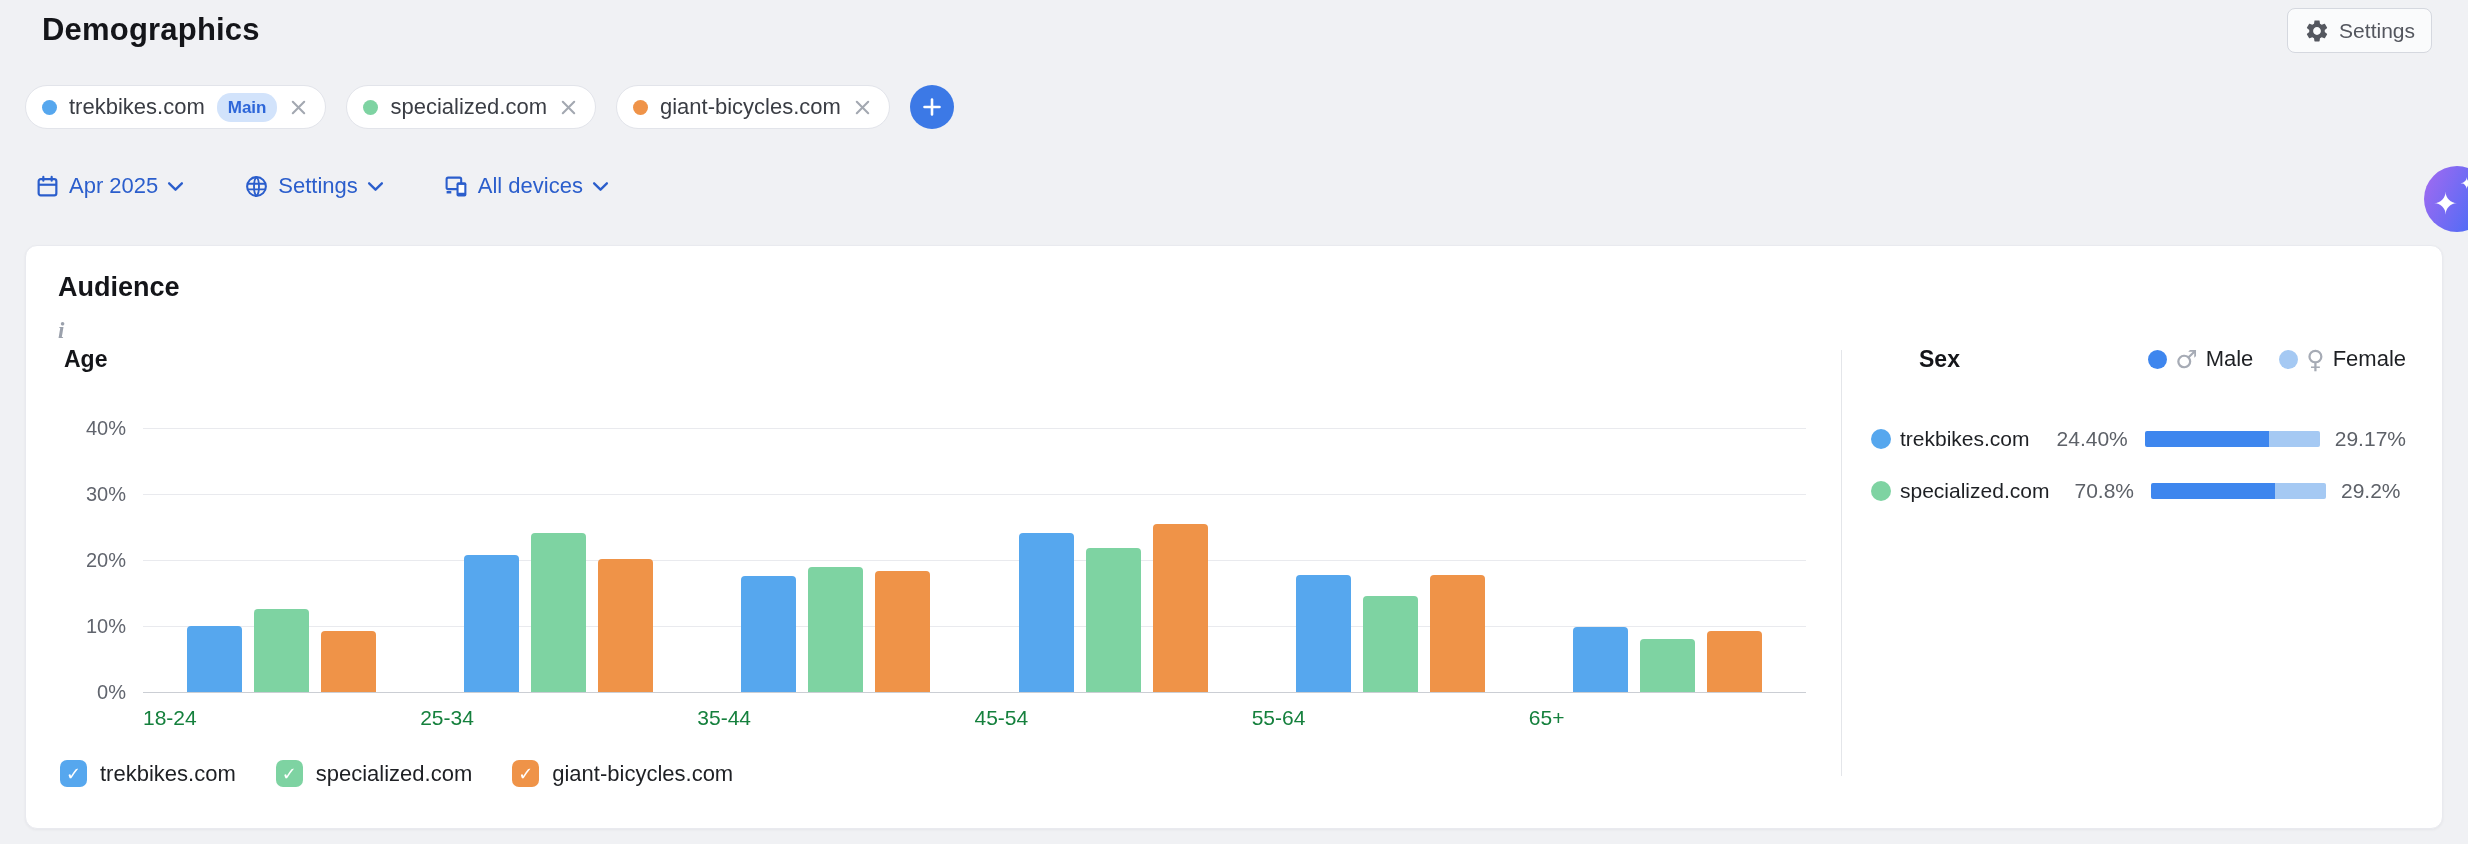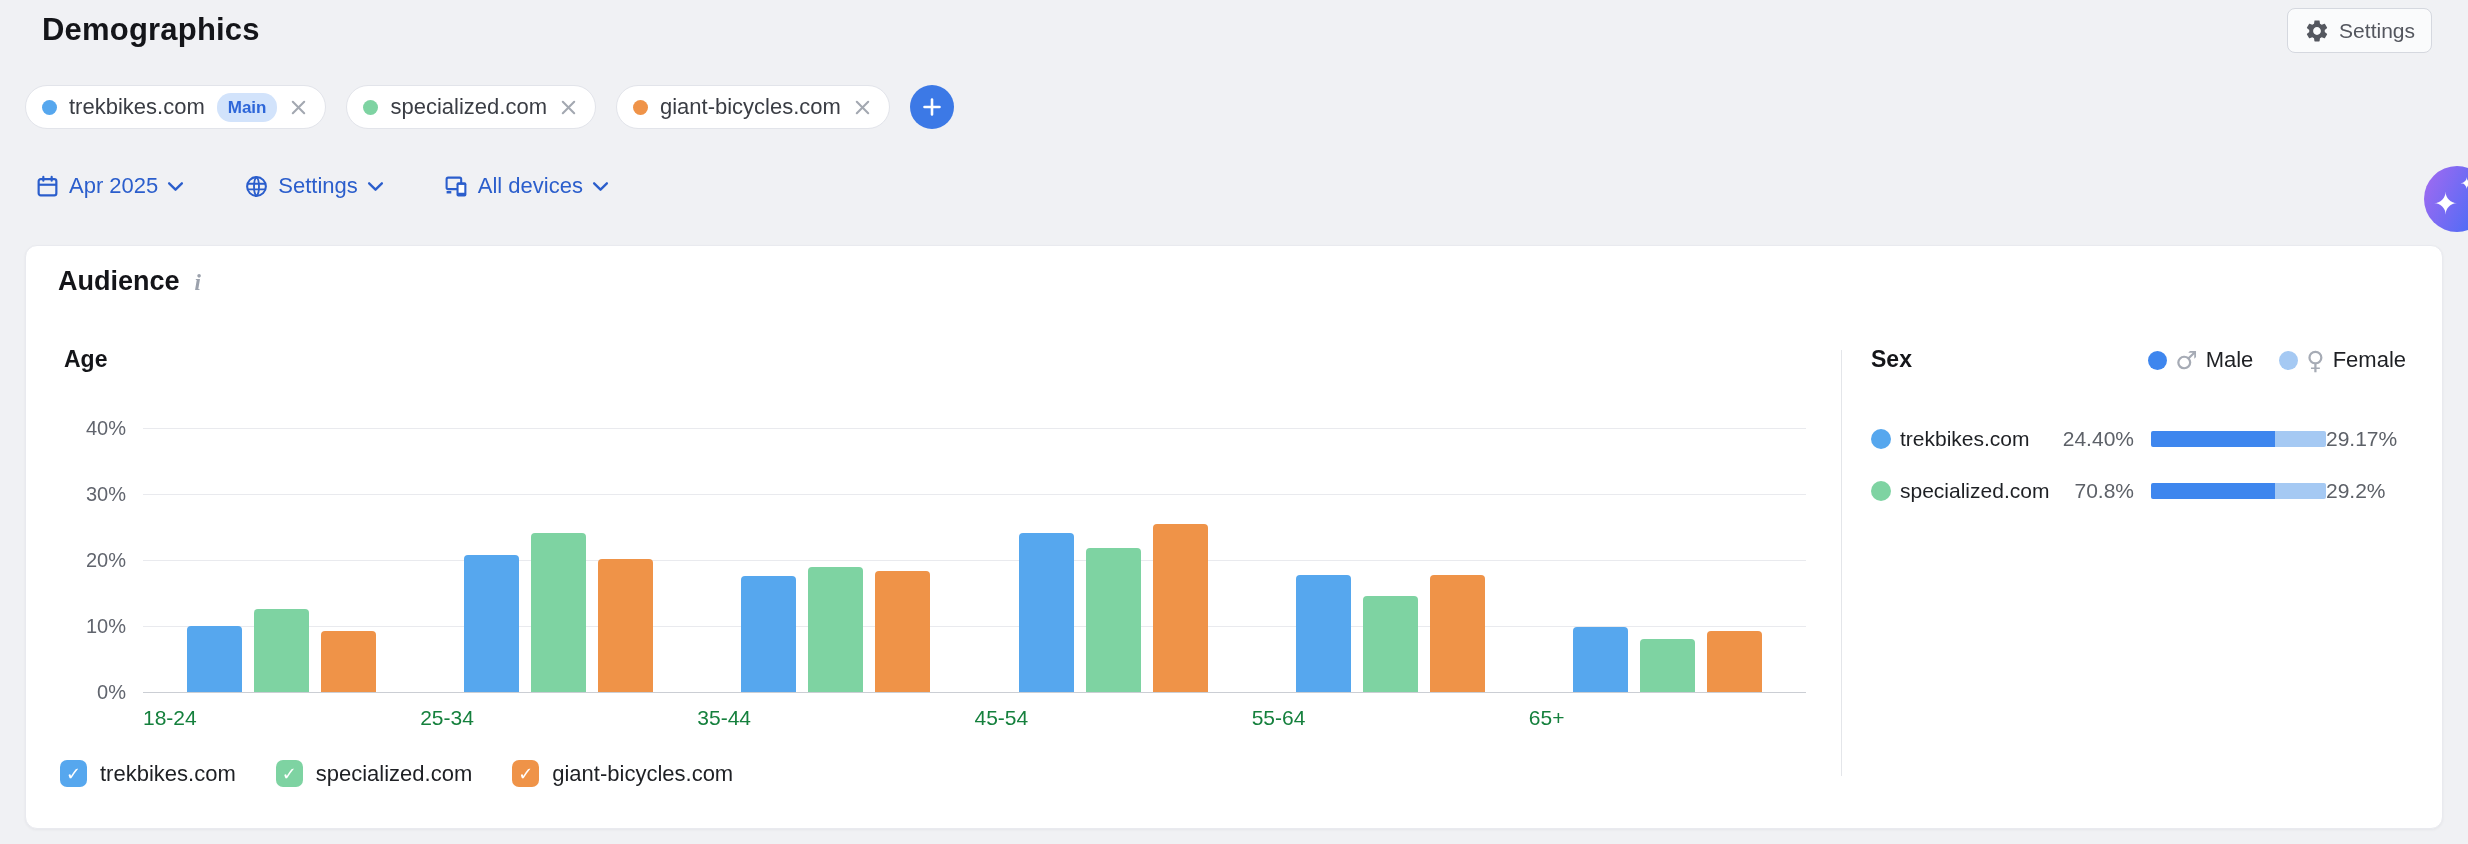--- a/index.html
+++ b/index.html
@@ -17,21 +17,21 @@
   .chip-dot { width:15px; height:15px; border-radius:50%; flex:none; }
   .chip-badge { background:#d2e3fb; color:#2d66d9; font-size:17px; font-weight:700; line-height:1; padding:6px 11px; border-radius:14px; }
   .chip-close { display:flex; cursor:pointer; }
   .add-btn { width:44px; height:44px; border-radius:50%; background:#3c79e6; display:flex; align-items:center; justify-content:center; cursor:pointer; border:none; }
 
   .filters { position:absolute; left:35px; top:173px; display:flex; align-items:center; gap:60px; }
   .filter { display:flex; align-items:center; gap:9px; color:#2b5ecc; font-size:22px; cursor:pointer; }
 
   .card { position:absolute; left:25px; top:245px; width:2418px; height:584px; background:#ffffff; border:1px solid #e9eaef; border-radius:12px; box-shadow:0 1px 3px rgba(25,28,40,.05); }
 
-  .audience-title { position:absolute; left:32px; top:20px; display:flex; align-items:baseline; gap:15px; font-size:27px; font-weight:700; color:#141519; }
+  .audience-title { position:absolute; left:32px; top:26px; display:flex; align-items:baseline; gap:15px; font-size:27px; font-weight:700; color:#141519;flex-direction:column; }
   .info-icon { font-family:"Liberation Serif","DejaVu Serif",serif; font-style:italic; font-weight:700; font-size:23px; color:#9ba1ac; cursor:pointer; }
 
   .section-title { font-size:23px; font-weight:700; color:#141519; }
   .age-title { position:absolute; left:38px; top:100px; }
 
   .plot { position:absolute; left:117px; top:182px; width:1663px; height:264px; }
   .gridline { position:absolute; left:0; right:0; height:1px; background:#e9eaee; }
   .gridline.axis { background:#cbced4; }
   .tick-label { position:absolute; right:calc(100% + 17px); top:0; transform:translateY(-50%); font-size:20px; color:#61656e; white-space:nowrap; }
   .groups { position:absolute; left:0; top:0; width:100%; height:100%; display:flex; }
@@ -42,35 +42,35 @@
   .x-label { flex:1; font-size:21px; color:#15803d; }
 
   .age-legend { position:absolute; left:34px; top:514px; display:flex; align-items:center; gap:40px; }
   .legend-item { display:flex; align-items:center; gap:13px; font-size:22px; color:#1e2024; cursor:pointer; }
   .legend-checkbox { width:27px; height:27px; border-radius:7px; display:flex; align-items:center; justify-content:center; color:#fff; font-size:18px; font-weight:700; }
   .legend-checkbox::after { content:"✓"; }
 
   .v-divider { position:absolute; left:1815px; top:104px; width:1px; height:426px; background:#e4e6ea; }
 
   .sex-section { position:absolute; left:1845px; top:100px; width:535px; }
-  .sex-header { display:flex; align-items:flex-end; justify-content:space-between; }
+  .sex-header { display:flex; align-items:flex-start; justify-content:space-between;margin-left:48px; }
   .sex-legend { display:flex; align-items:center; gap:26px; }
   .sex-legend-entry { display:flex; align-items:center; gap:8px; font-size:22px; color:#1e2024; }
   .sex-legend-dot { width:19px; height:19px; border-radius:50%; }
   .gender-symbol { font-family:"DejaVu Sans",sans-serif; font-size:25px; color:#a6abb5; line-height:1; }
 
   .sex-rows { margin-top:40px; }
   .sex-row { height:52px; display:flex; align-items:center; }
   .sex-dot { width:20px; height:20px; border-radius:50%; flex:none; margin-right:9px; }
   .sex-label { width:150px; font-size:21px; color:#1e2024; white-space:nowrap; overflow:hidden; }
   .sex-male-pct { width:84px; text-align:right; font-size:21px; color:#5d6168; margin-right:17px; }
   .sex-bar { width:175px; height:16px; border-radius:2px; overflow:hidden; display:flex; flex:none; }
   .sex-bar-male { height:100%; }
   .sex-bar-female { height:100%; flex:1; }
-  .sex-female-pct { font-size:21px; color:#5d6168; }
+  .sex-female-pct { margin-left:15px; font-size:21px; color:#5d6168; }
 
   .ai-btn { position:absolute; right:-22px; top:166px; width:66px; height:66px; border-radius:50%; background:linear-gradient(115deg,#9a6af1 10%,#4b6cf6 85%); border:none; cursor:pointer; }
   .sparkle { position:absolute; color:#ffffff; line-height:1; }
   .sparkle-big { font-size:30px; left:9px; top:23px; }
   .sparkle-small { font-size:16px; left:36px; top:10px; }
 
   svg { display:block; }
 </style>
 </head>
 <body>

